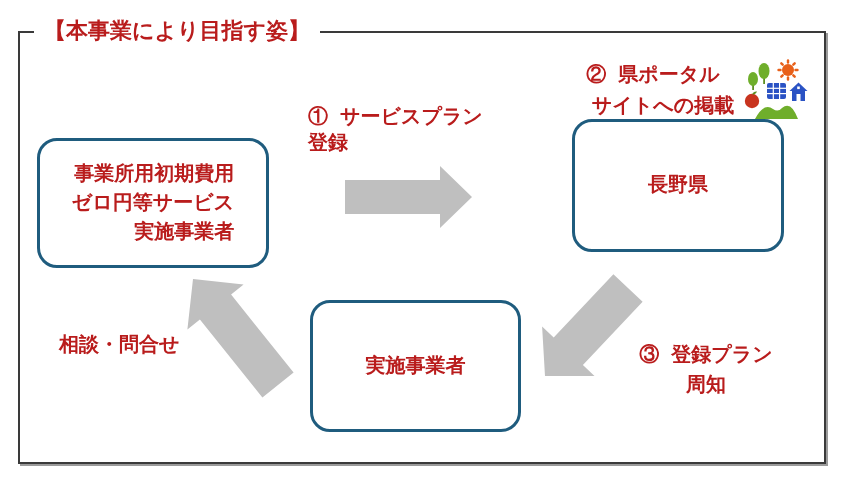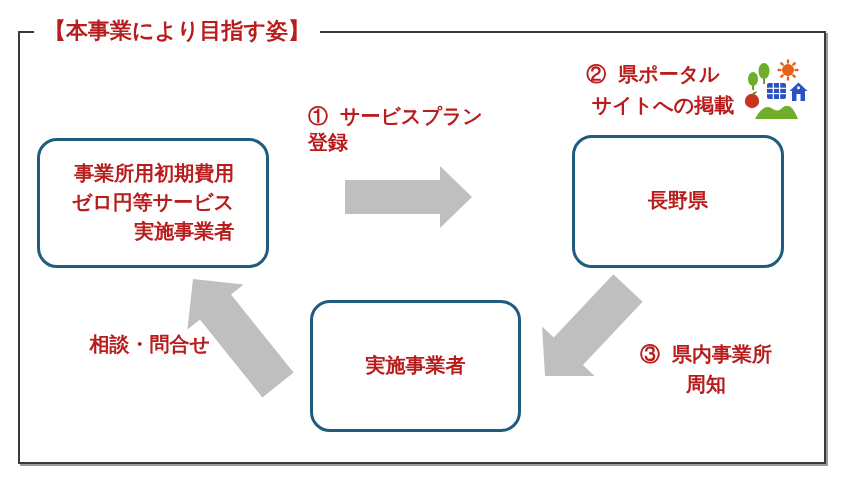--- a/index.html
+++ b/index.html
@@ -37,38 +37,38 @@
     text-align:right;
     font-weight:bold;
     z-index:2;
   }
   .node .node-label{
     white-space:pre-line;
     font-size:20px;
     line-height:29px;
   }
   .node-provider{left:37px;top:138px;width:226px;height:124px;}
-  .node-prefecture{left:572px;top:135px;width:206px;height:127px;}
+  .node-prefecture{left:572px;top:119px;width:206px;height:127px;}
   .node-offices{left:310px;top:300px;width:205px;height:126px;}
   .arrows{
     position:absolute;left:0;top:0;width:847px;height:492px;
     z-index:1;pointer-events:none;
   }
   .arrows polygon{fill:#bfbfbf;}
   .flow-label{
     position:absolute;
     font-weight:bold;
     font-size:20px;
     white-space:pre-line;
     z-index:2;
   }
   .label-step1{left:308px;top:105px;width:200px;text-align:left;line-height:26px;}
   .label-step2{left:548px;top:60px;width:210px;text-align:center;line-height:31px;}
   .label-step3{left:628px;top:341px;width:156px;text-align:center;line-height:30px;}
-  .label-consult{left:50px;top:334px;width:160px;text-align:right;line-height:24px;}
+  .label-consult{left:59px;top:334px;width:160px;text-align:left;line-height:24px;}
   .landscape-icon{
     position:absolute;left:742px;top:57px;width:66px;height:66px;z-index:2;
   }
 </style>
 </head>
 <body>
 
 <div class="canvas">
 
   <div class="frame"></div>
@@ -92,21 +92,21 @@
   </div>
 
   <div class="node node-offices">
     <span class="node-label">実施事業者</span>
   </div>
 
   <div class="flow-label label-step1">① サービスプラン
 登録</div>
   <div class="flow-label label-step2">② 県ポータル
 　サイトへの掲載</div>
-  <div class="flow-label label-step3">③ 県内事業所
+  <div class="flow-label label-step3">③ 登録プラン
 周知</div>
   <div class="flow-label label-consult">相談・問合せ</div>
 
   <svg class="landscape-icon" viewBox="0 0 66 66">
     <g>
       <rect x="10.2" y="26" width="1.8" height="7" fill="#5c8f23"></rect>
       <ellipse cx="11" cy="22" rx="5" ry="7" fill="#6fae2b"></ellipse>
       <rect x="21.2" y="19" width="1.8" height="8" fill="#5c8f23"></rect>
       <ellipse cx="22" cy="14" rx="5.5" ry="8" fill="#6fae2b"></ellipse>
     </g>

